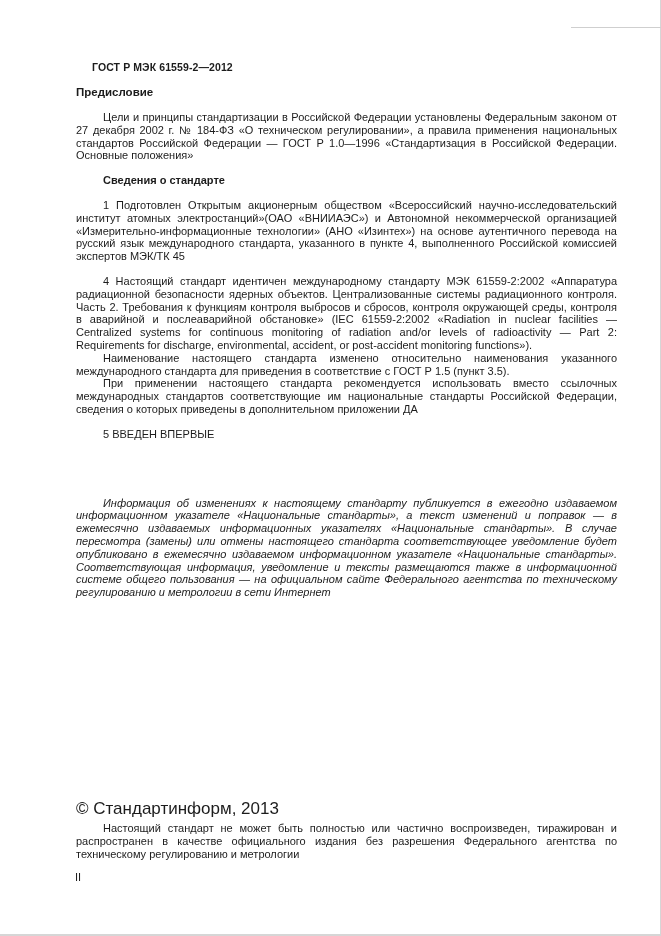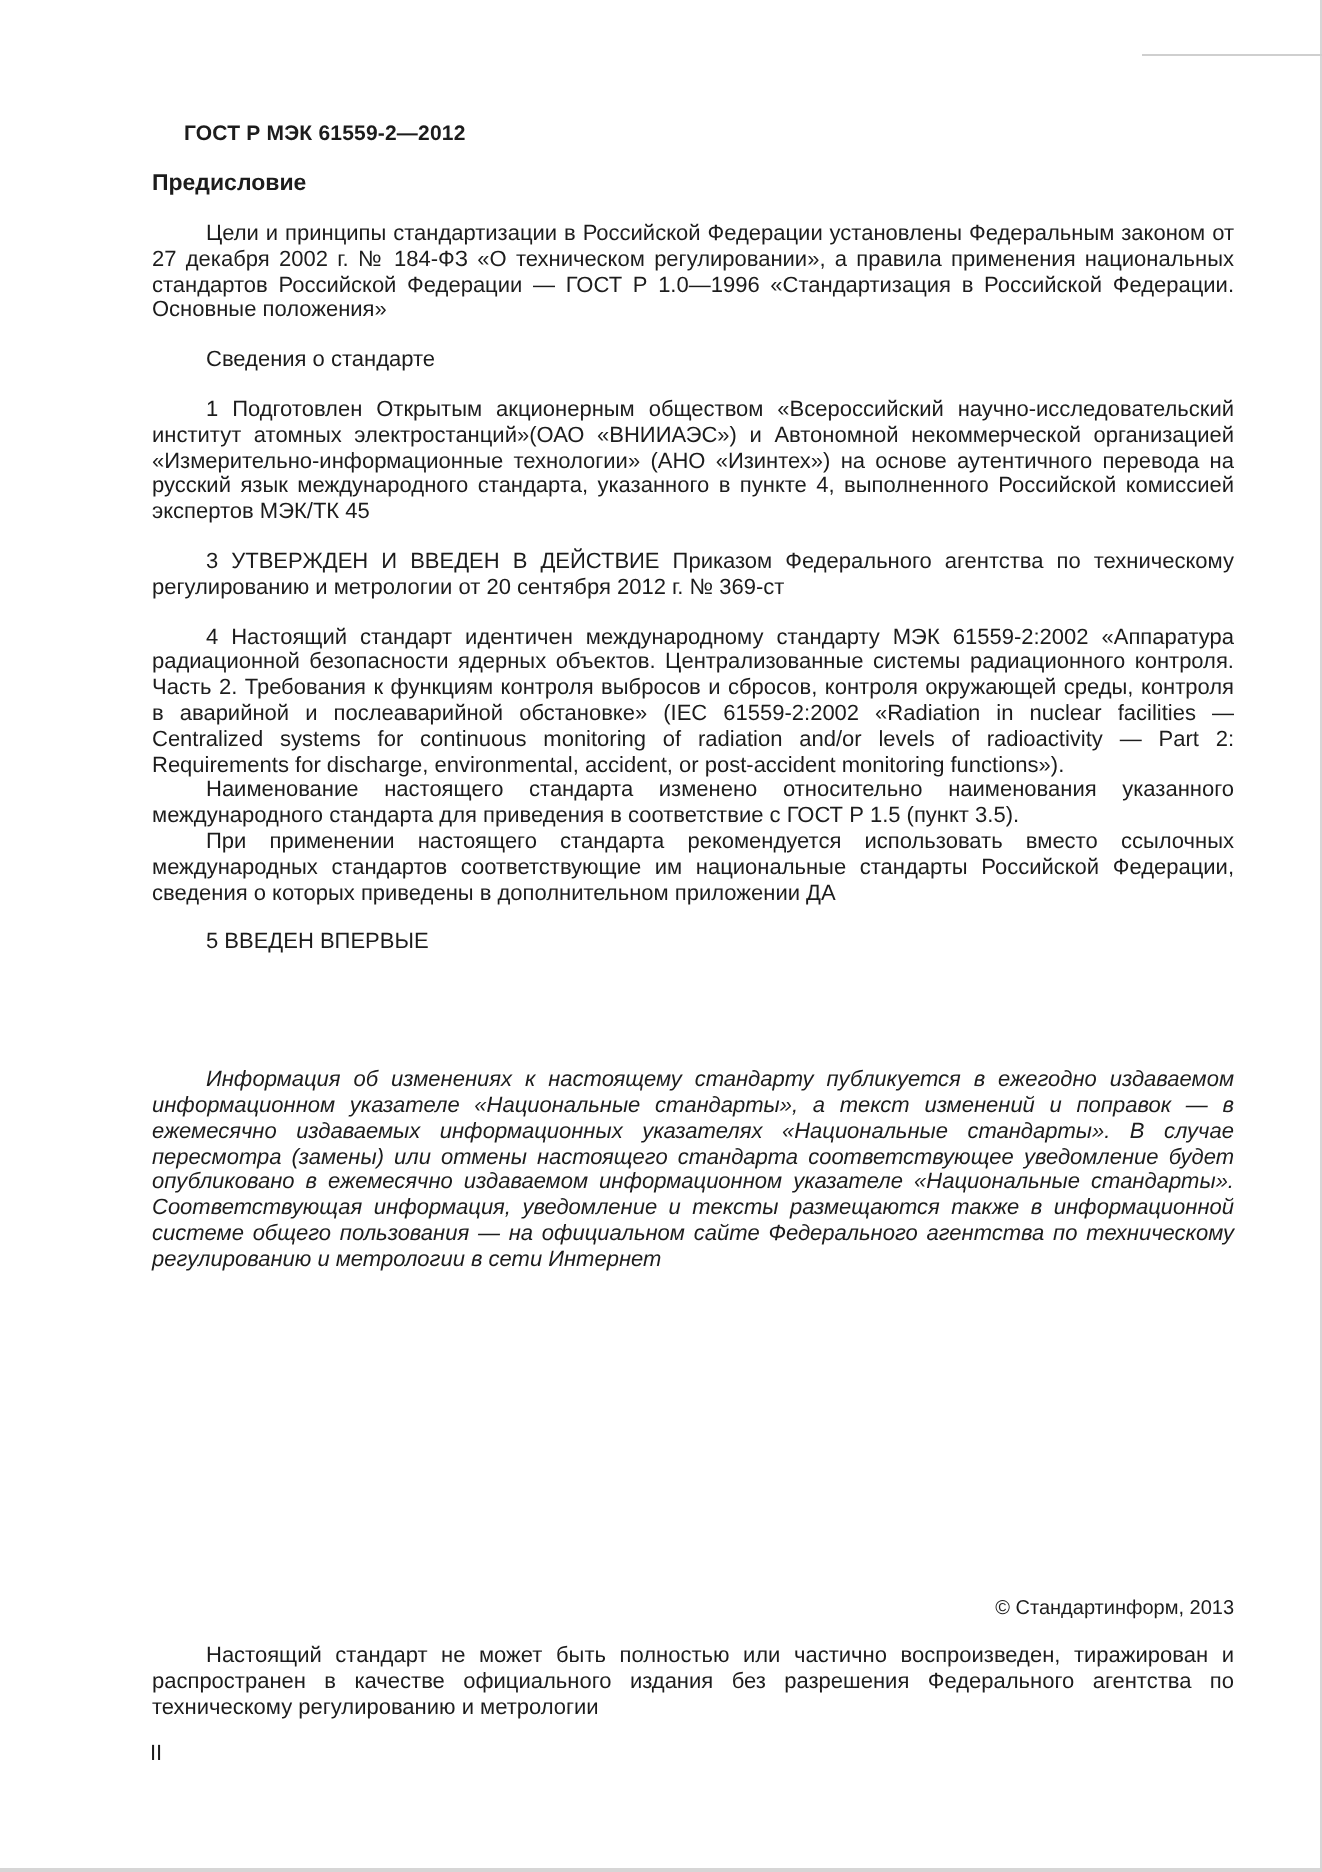--- a/index.html
+++ b/index.html
@@ -42,34 +42,33 @@
     margin: 0;
     font-size: 11px;
     line-height: 12.8px;
     text-align: justify;
     text-indent: 27px;
     hyphens: auto;
     -webkit-hyphens: auto;
   }
   .sp { margin-top: 12px; }
   .subhead {
-    font-weight: normal;
+    font-weight: bold;
     text-align: left;
   }
   .amendments {
     margin-top: 56px;
     font-style: italic;
   }
   .copyright {
     position: absolute;
     left: 76px;
     top: 799px;
     width: 541px;
-    font-size: 10px;
-    text-align: right;
+    font-size: 17px;
   }
   .restriction {
     position: absolute;
     left: 76px;
     top: 822px;
     width: 541px;
     margin: 0;
     font-size: 11px;
     line-height: 12.8px;
     text-align: justify;
@@ -105,21 +104,20 @@
 
     <h1 class="page-title">Предисловие</h1>
 
     <p class="para">Цели и принципы стандартизации в Российской Федерации установлены Федеральным законом от 27 декабря 2002 г. № 184-ФЗ «О техническом регулировании», а правила применения национальных стандартов Российской Федерации — ГОСТ Р 1.0—1996 «Стандартизация в Российской Федерации. Основные положения»</p>
 
     <p class="para subhead sp">Сведения о стандарте</p>
 
     <p class="para sp">1 Подготовлен Открытым акционерным обществом «Всероссийский научно-исследовательский институт атомных электростанций»(ОАО «ВНИИАЭС») и Автономной некоммерческой организацией «Измерительно-информационные технологии» (АНО «Изинтех») на основе аутентичного перевода на русский язык международного стандарта, указанного в пункте 4, выполненного Российской комиссией экспертов МЭК/ТК 45</p>
 
 
-    <p class="para sp">3 УТВЕРЖДЕН И ВВЕДЕН В ДЕЙСТВИЕ Приказом Федерального агентства по техническому регулированию и метрологии от 20 сентября 2012 г. № 369-ст</p>
 
     <p class="para sp">4 Настоящий стандарт идентичен международному стандарту МЭК 61559-2:2002 «Аппаратура радиационной безопасности ядерных объектов. Централизованные системы радиационного контроля. Часть 2. Требования к функциям контроля выбросов и сбросов, контроля окружающей среды, контроля в аварийной и послеаварийной обстановке» (IEC 61559-2:2002 «Radiation in nuclear facilities — Centralized systems for continuous monitoring of radiation and/or levels of radioactivity — Part 2: Requirements for discharge, environmental, accident, or post-accident monitoring functions»).</p>
 
     <p class="para">Наименование настоящего стандарта изменено относительно наименования указанного международного стандарта для приведения в соответствие с ГОСТ Р 1.5 (пункт 3.5).</p>
 
     <p class="para">При применении настоящего стандарта рекомендуется использовать вместо ссылочных международных стандартов соответствующие им национальные стандарты Российской Федерации, сведения о которых приведены в дополнительном приложении ДА</p>
 
     <p class="para sp">5 ВВЕДЕН ВПЕРВЫЕ</p>
 
     <p class="para amendments">Информация об изменениях к настоящему стандарту публикуется в ежегодно издаваемом информационном указателе «Национальные стандарты», а текст изменений и поправок — в ежемесячно издаваемых информационных указателях «Национальные стандарты». В случае пересмотра (замены) или отмены настоящего стандарта соответствующее уведомление будет опубликовано в ежемесячно издаваемом информационном указателе «Национальные стандарты». Соответствующая информация, уведомление и тексты размещаются также в информационной системе общего пользования — на официальном сайте Федерального агентства по техническому регулированию и метрологии в сети Интернет</p>

